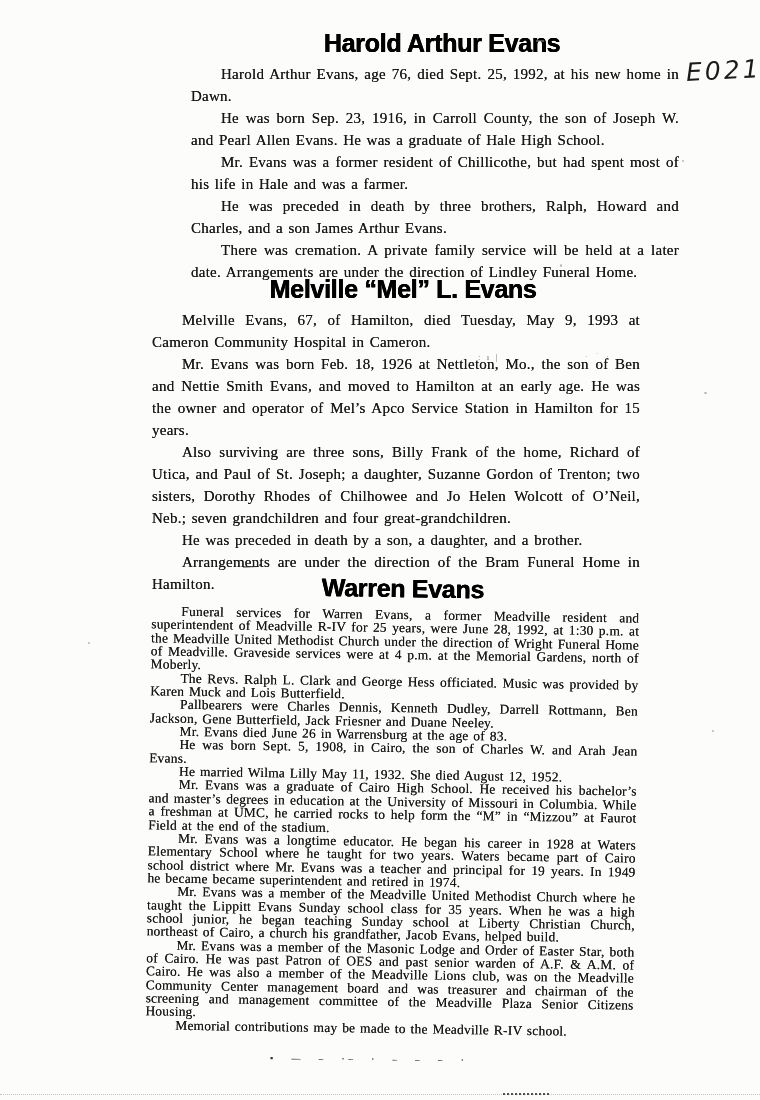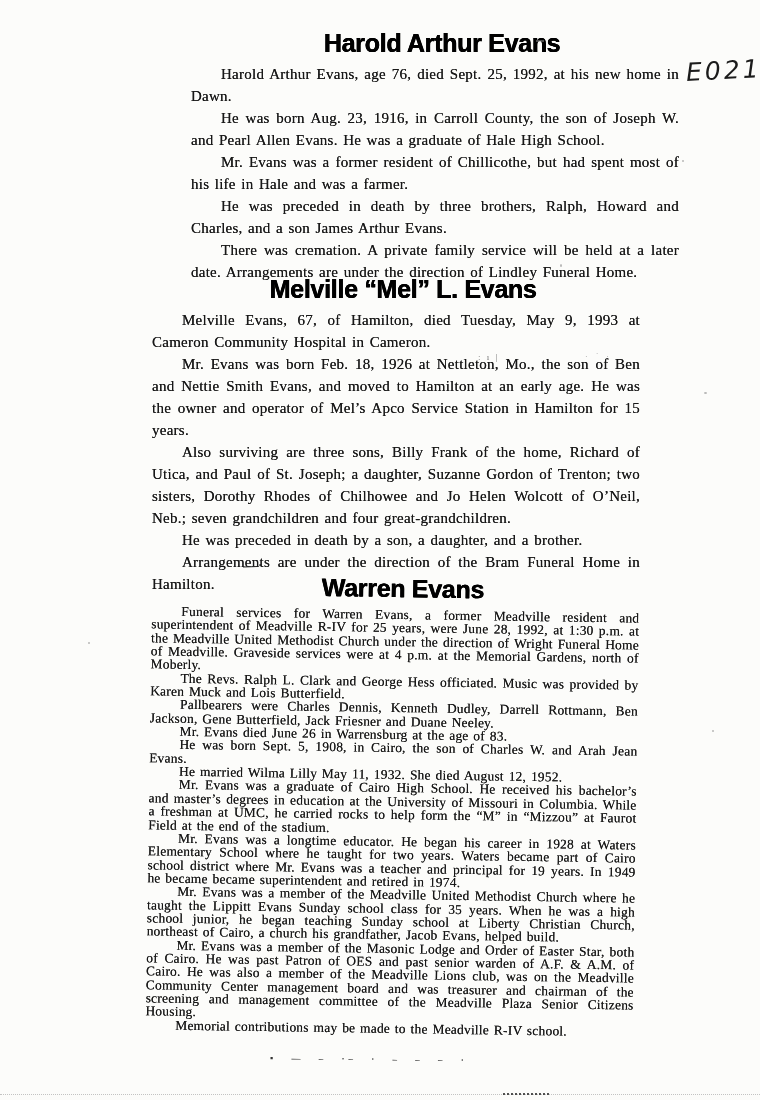--- a/index.html
+++ b/index.html
@@ -100,21 +100,21 @@
 
 <div class="page">
 
   <div class="annotation">E021</div>
 
   <div class="column">
   <section class="obituary">
     <h1 class="obit-title">Harold Arthur Evans</h1>
     <div class="obit-body">
           <p>Harold Arthur Evans, age 76, died Sept. 25, 1992, at his new home in Dawn.</p>
-          <p>He was born Aug. 23, 1916, in Carroll County, the son of Joseph W. and Pearl Allen Evans. He was a graduate of Hale High School.</p>
+          <p>He was born Sep. 23, 1916, in Carroll County, the son of Joseph W. and Pearl Allen Evans. He was a graduate of Hale High School.</p>
           <p>Mr. Evans was a former resident of Chillicothe, but had spent most of his life in Hale and was a farmer.</p>
           <p>He was preceded in death by three brothers, Ralph, Howard and Charles, and a son James Arthur Evans.</p>
           <p>There was cremation. A private family service will be held at a later date. Arrangements are under the direction of Lindley Funeral Home.</p>
         </div>
   </section>
 
   <section class="obituary">
     <h1 class="obit-title">Melville “Mel” L. Evans</h1>
     <div class="obit-body">
           <p>Melville Evans, 67, of Hamilton, died Tuesday, May 9, 1993 at Cameron Community Hospital in Cameron.</p>

